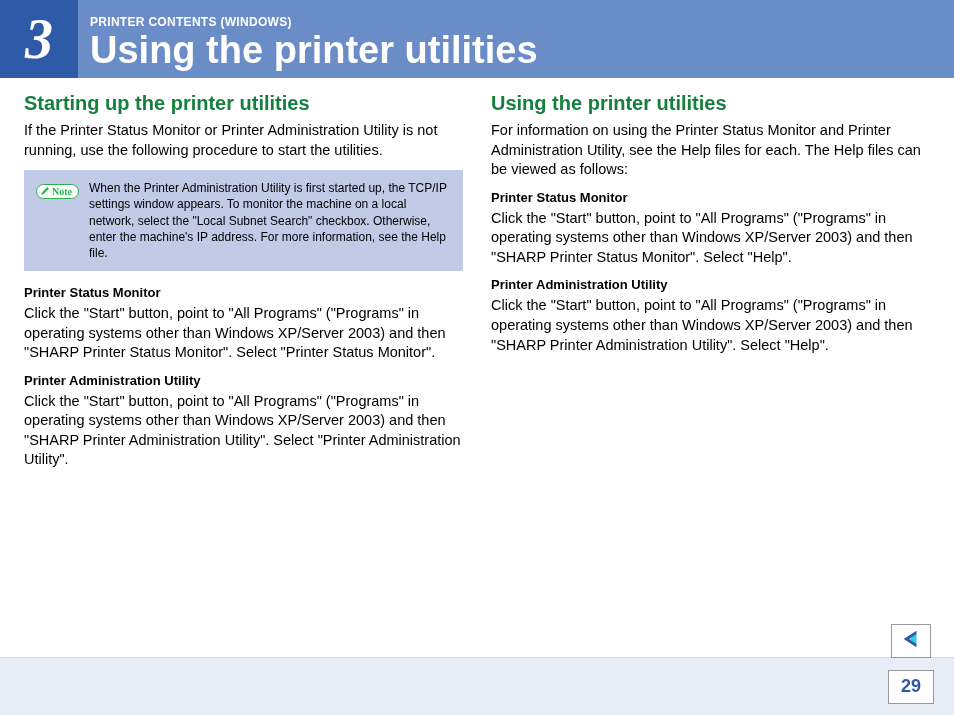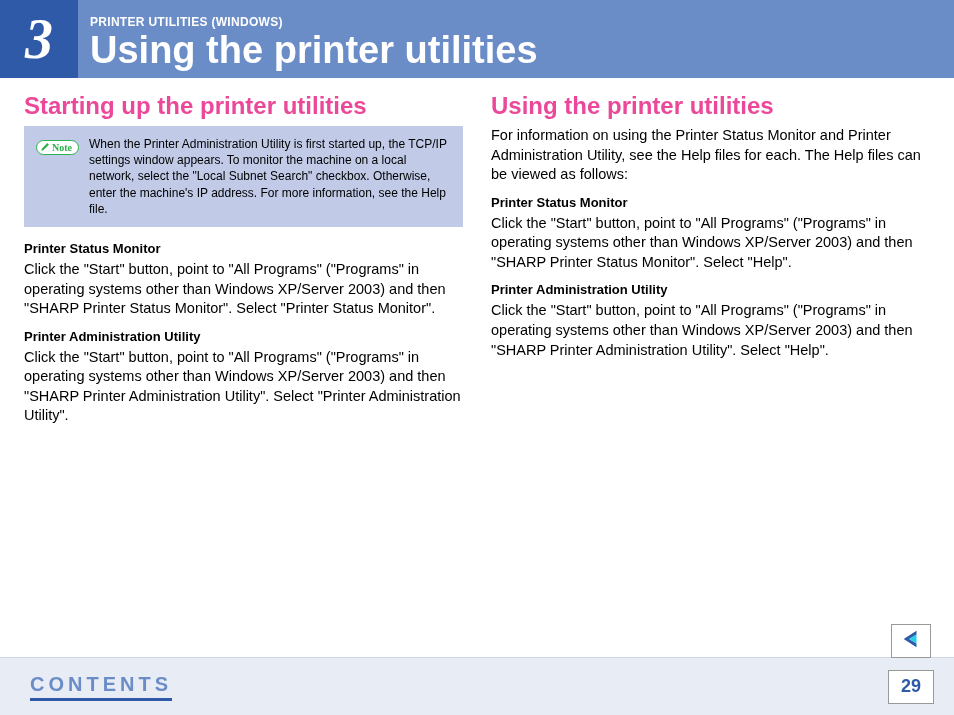--- a/index.html
+++ b/index.html
@@ -56,22 +56,22 @@
   .content {
     display: flex;
     padding: 14px 24px 0 24px;
     gap: 28px;
   }
   .col {
     flex: 1;
     min-width: 0;
   }
   .section-heading {
-    color: #ec4899;
-    font-size: 24px;
+    color: #15803d;
+    font-size: 20px;
     font-weight: bold;
     margin-bottom: 6px;
   }
   .body-text {
     font-size: 14.5px;
     line-height: 1.35;
     color: #000;
     margin-bottom: 10px;
   }
   .note-box {
@@ -160,28 +160,29 @@
     font-weight: bold;
     color: #2e5aa8;
   }
 </style>
 </head>
 <body>
 
 <div class="header">
   <div class="chapter-num">3</div>
   <div class="header-titles">
-    <div class="breadcrumb">PRINTER UTILITIES (WINDOWS)</div>
+    <div class="breadcrumb">PRINTER CONTENTS (WINDOWS)</div>
     <div class="page-title">Using the printer utilities</div>
   </div>
 </div>
 
 <div class="content">
   <div class="col">
     <div class="section-heading">Starting up the printer utilities</div>
+    <div class="body-text">If the Printer Status Monitor or Printer Administration Utility is not running, use the following procedure to start the utilities.</div>
 
     <div class="note-box">
       <span class="note-badge">
         <span>
           <svg viewBox="0 0 24 24" fill="none" stroke="#2bb24c" stroke-width="3">
               <path d="M3 21l3-1 13-13-2-2L4 18l-1 3z"></path>
             </svg>
         </span>
         <span>Note</span>
       </span>
@@ -201,21 +202,20 @@
 
     <div class="sub-heading">Printer Status Monitor</div>
     <div class="body-text">Click the "Start" button, point to "All Programs" ("Programs" in operating systems other than Windows XP/Server 2003) and then "SHARP Printer Status Monitor". Select "Help".</div>
 
     <div class="sub-heading">Printer Administration Utility</div>
     <div class="body-text">Click the "Start" button, point to "All Programs" ("Programs" in operating systems other than Windows XP/Server 2003) and then "SHARP Printer Administration Utility". Select "Help".</div>
   </div>
 </div>
 
 <div class="footer">
-  <div class="contents-btn">CONTENTS</div>
   <div class="footer-right">
     <div class="nav-btn">
       <span>
         <svg viewBox="0 0 24 24">
             <polygon points="18,3 4,12 18,21 18,17 10,12 18,7" fill="#2e5aa8"></polygon>
             <polygon points="18,7 10,12 18,17" fill="#26d1e8"></polygon>
           </svg>
       </span>
     </div>
     <div class="page-num-box">29</div>

